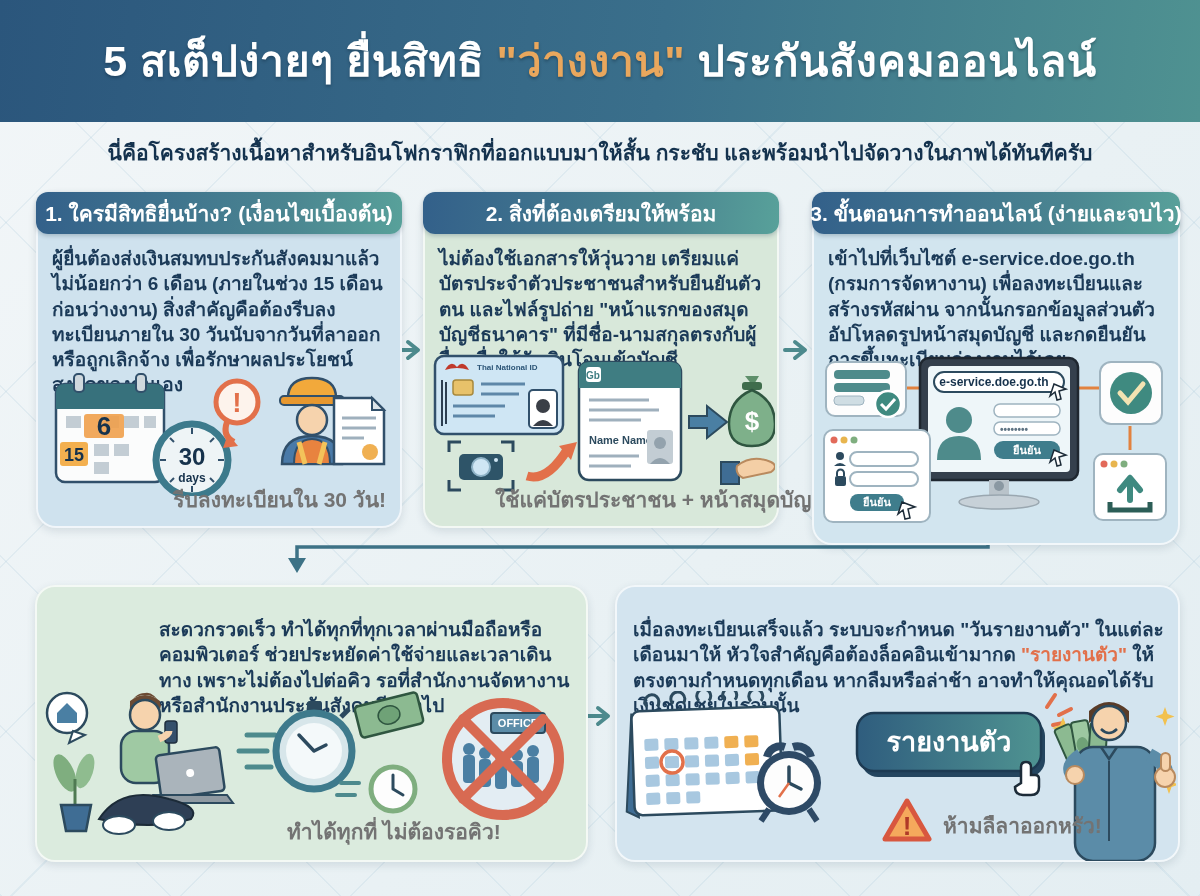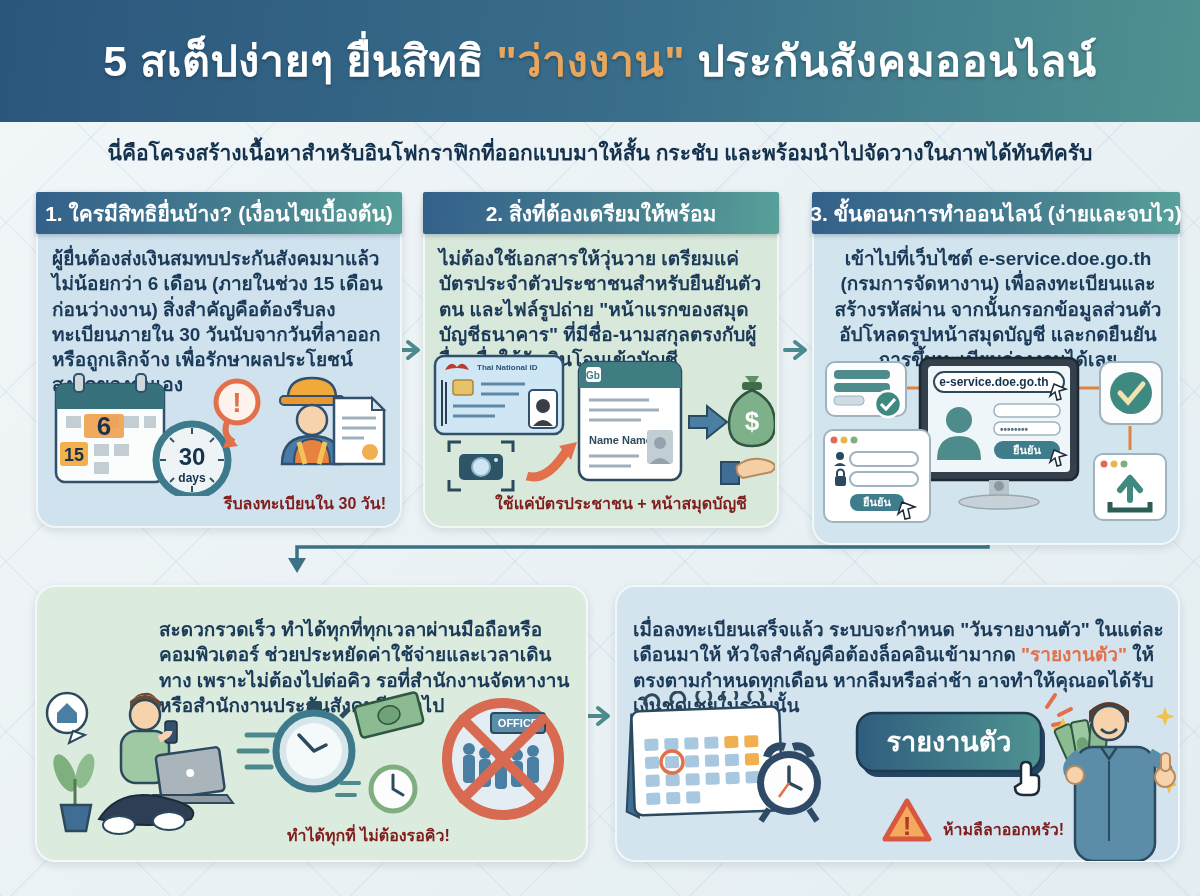--- a/index.html
+++ b/index.html
@@ -26,37 +26,37 @@
     position:absolute;left:0;top:136px;width:1200px;text-align:center;
     font-size:21px;font-weight:bold;color:#14324e;
   }
   .card{
     position:absolute;border-radius:20px;
     border:2px solid rgba(255,255,255,.7);
     box-shadow:0 3px 8px rgba(40,70,95,.14);
     box-sizing:border-box;
   }
   .pill{
-    position:absolute;height:42px;border-radius:2px;
+    position:absolute;height:42px;border-radius:12px;
     background:linear-gradient(95deg,#33608a 0%,#4b8691 70%,#58a19a 100%);
     display:flex;align-items:center;justify-content:center;
     color:#fff;font-size:21px;font-weight:bold;white-space:nowrap;
     box-shadow:0 2px 4px rgba(30,60,80,.25);
   }
   .pill--full{left:-2px;top:-2px;right:-2px;}
   .pill--float{top:-22px;left:50%;transform:translateX(-50%);padding:0 30px;}
   .btxt{
     position:absolute;font-size:19px;line-height:1.33;font-weight:600;color:#1b3a58;
   }
   .caption{
-    position:absolute;font-size:16px;font-weight:bold;color:#7f1d1d;white-space:nowrap;
+    position:absolute;font-size:21px;font-weight:bold;color:#737373;white-space:nowrap;
   }
   .c1{left:36px;top:192px;width:366px;height:336px;background:#cfe2ee;}
   .c2{left:423px;top:192px;width:356px;height:336px;background:#d8e8da;}
-  .c3{left:812px;top:192px;width:368px;height:353px;background:#d2e5ef;text-align:center;}
+  .c3{left:812px;top:192px;width:368px;height:353px;background:#d2e5ef;}
   .c4{left:35px;top:585px;width:553px;height:277px;background:#dbebde;}
   .c5{left:615px;top:585px;width:565px;height:277px;background:#d3e4ef;}
   .flow{position:absolute;pointer-events:none;}
   svg text{font-family:"Liberation Sans",sans-serif;font-weight:bold;}
   .hl-orange{color:#e2704a;}
 </style>
 </head>
 <body>
 
 <div class="banner">

